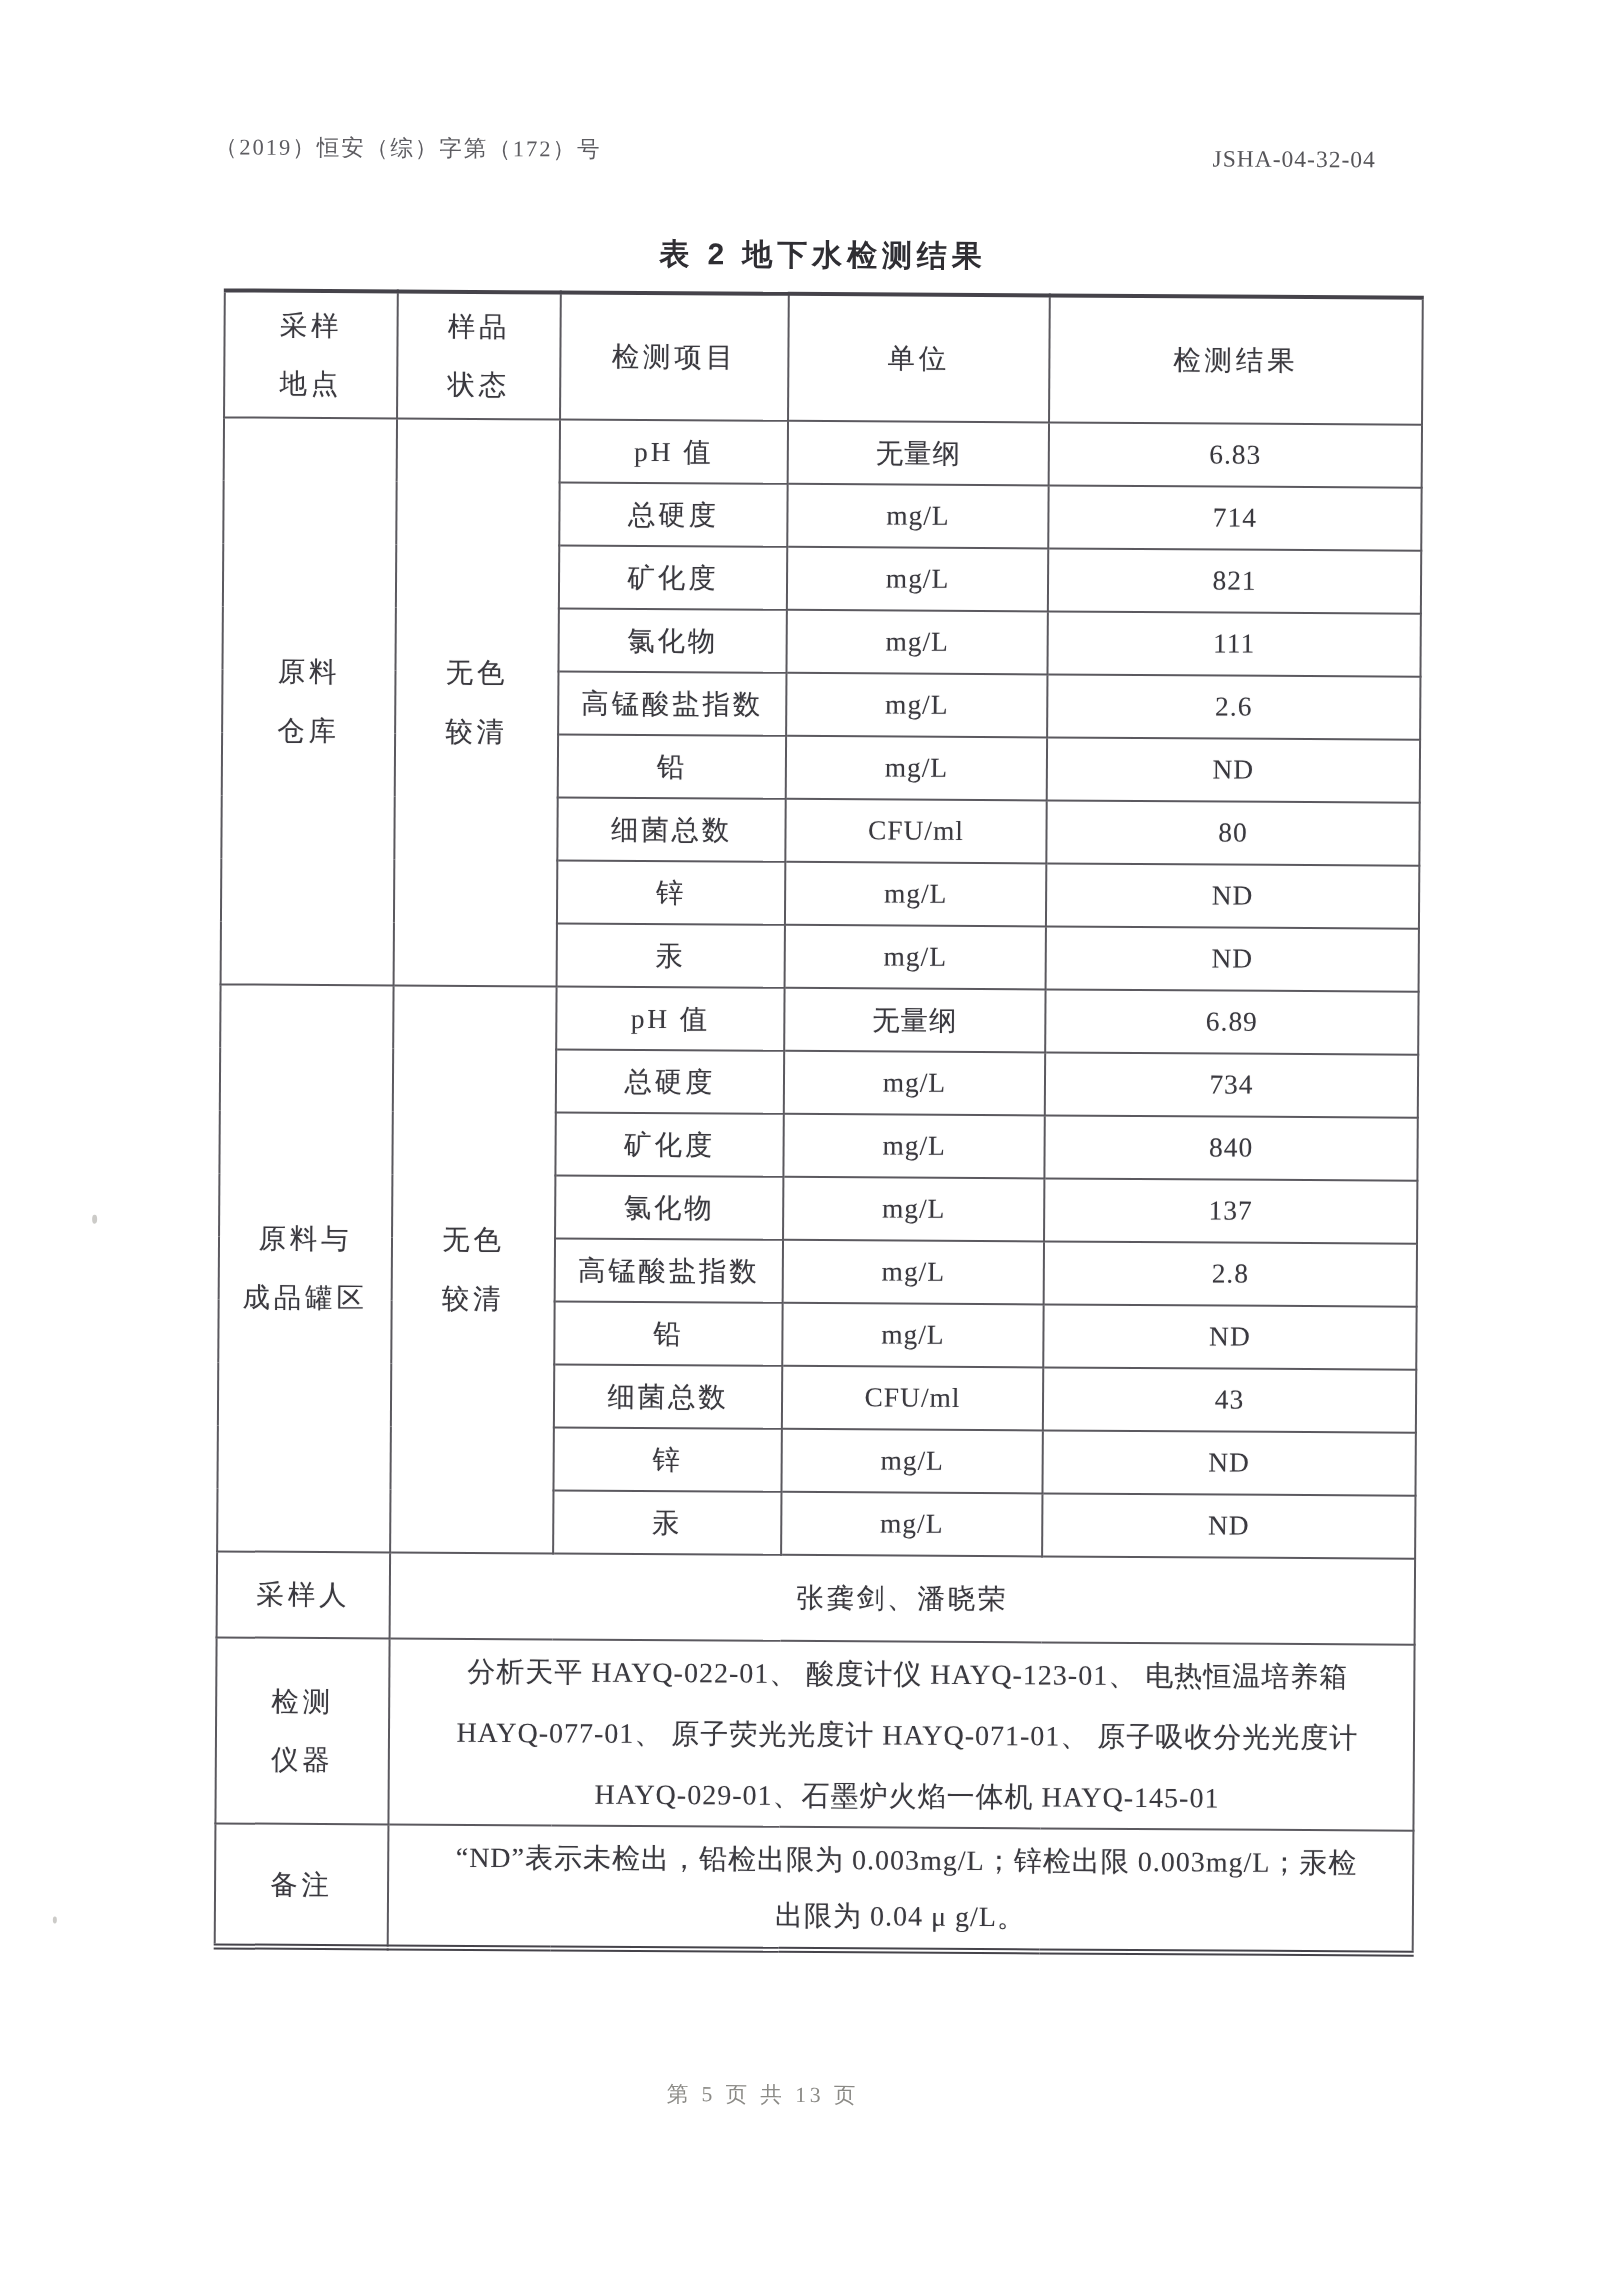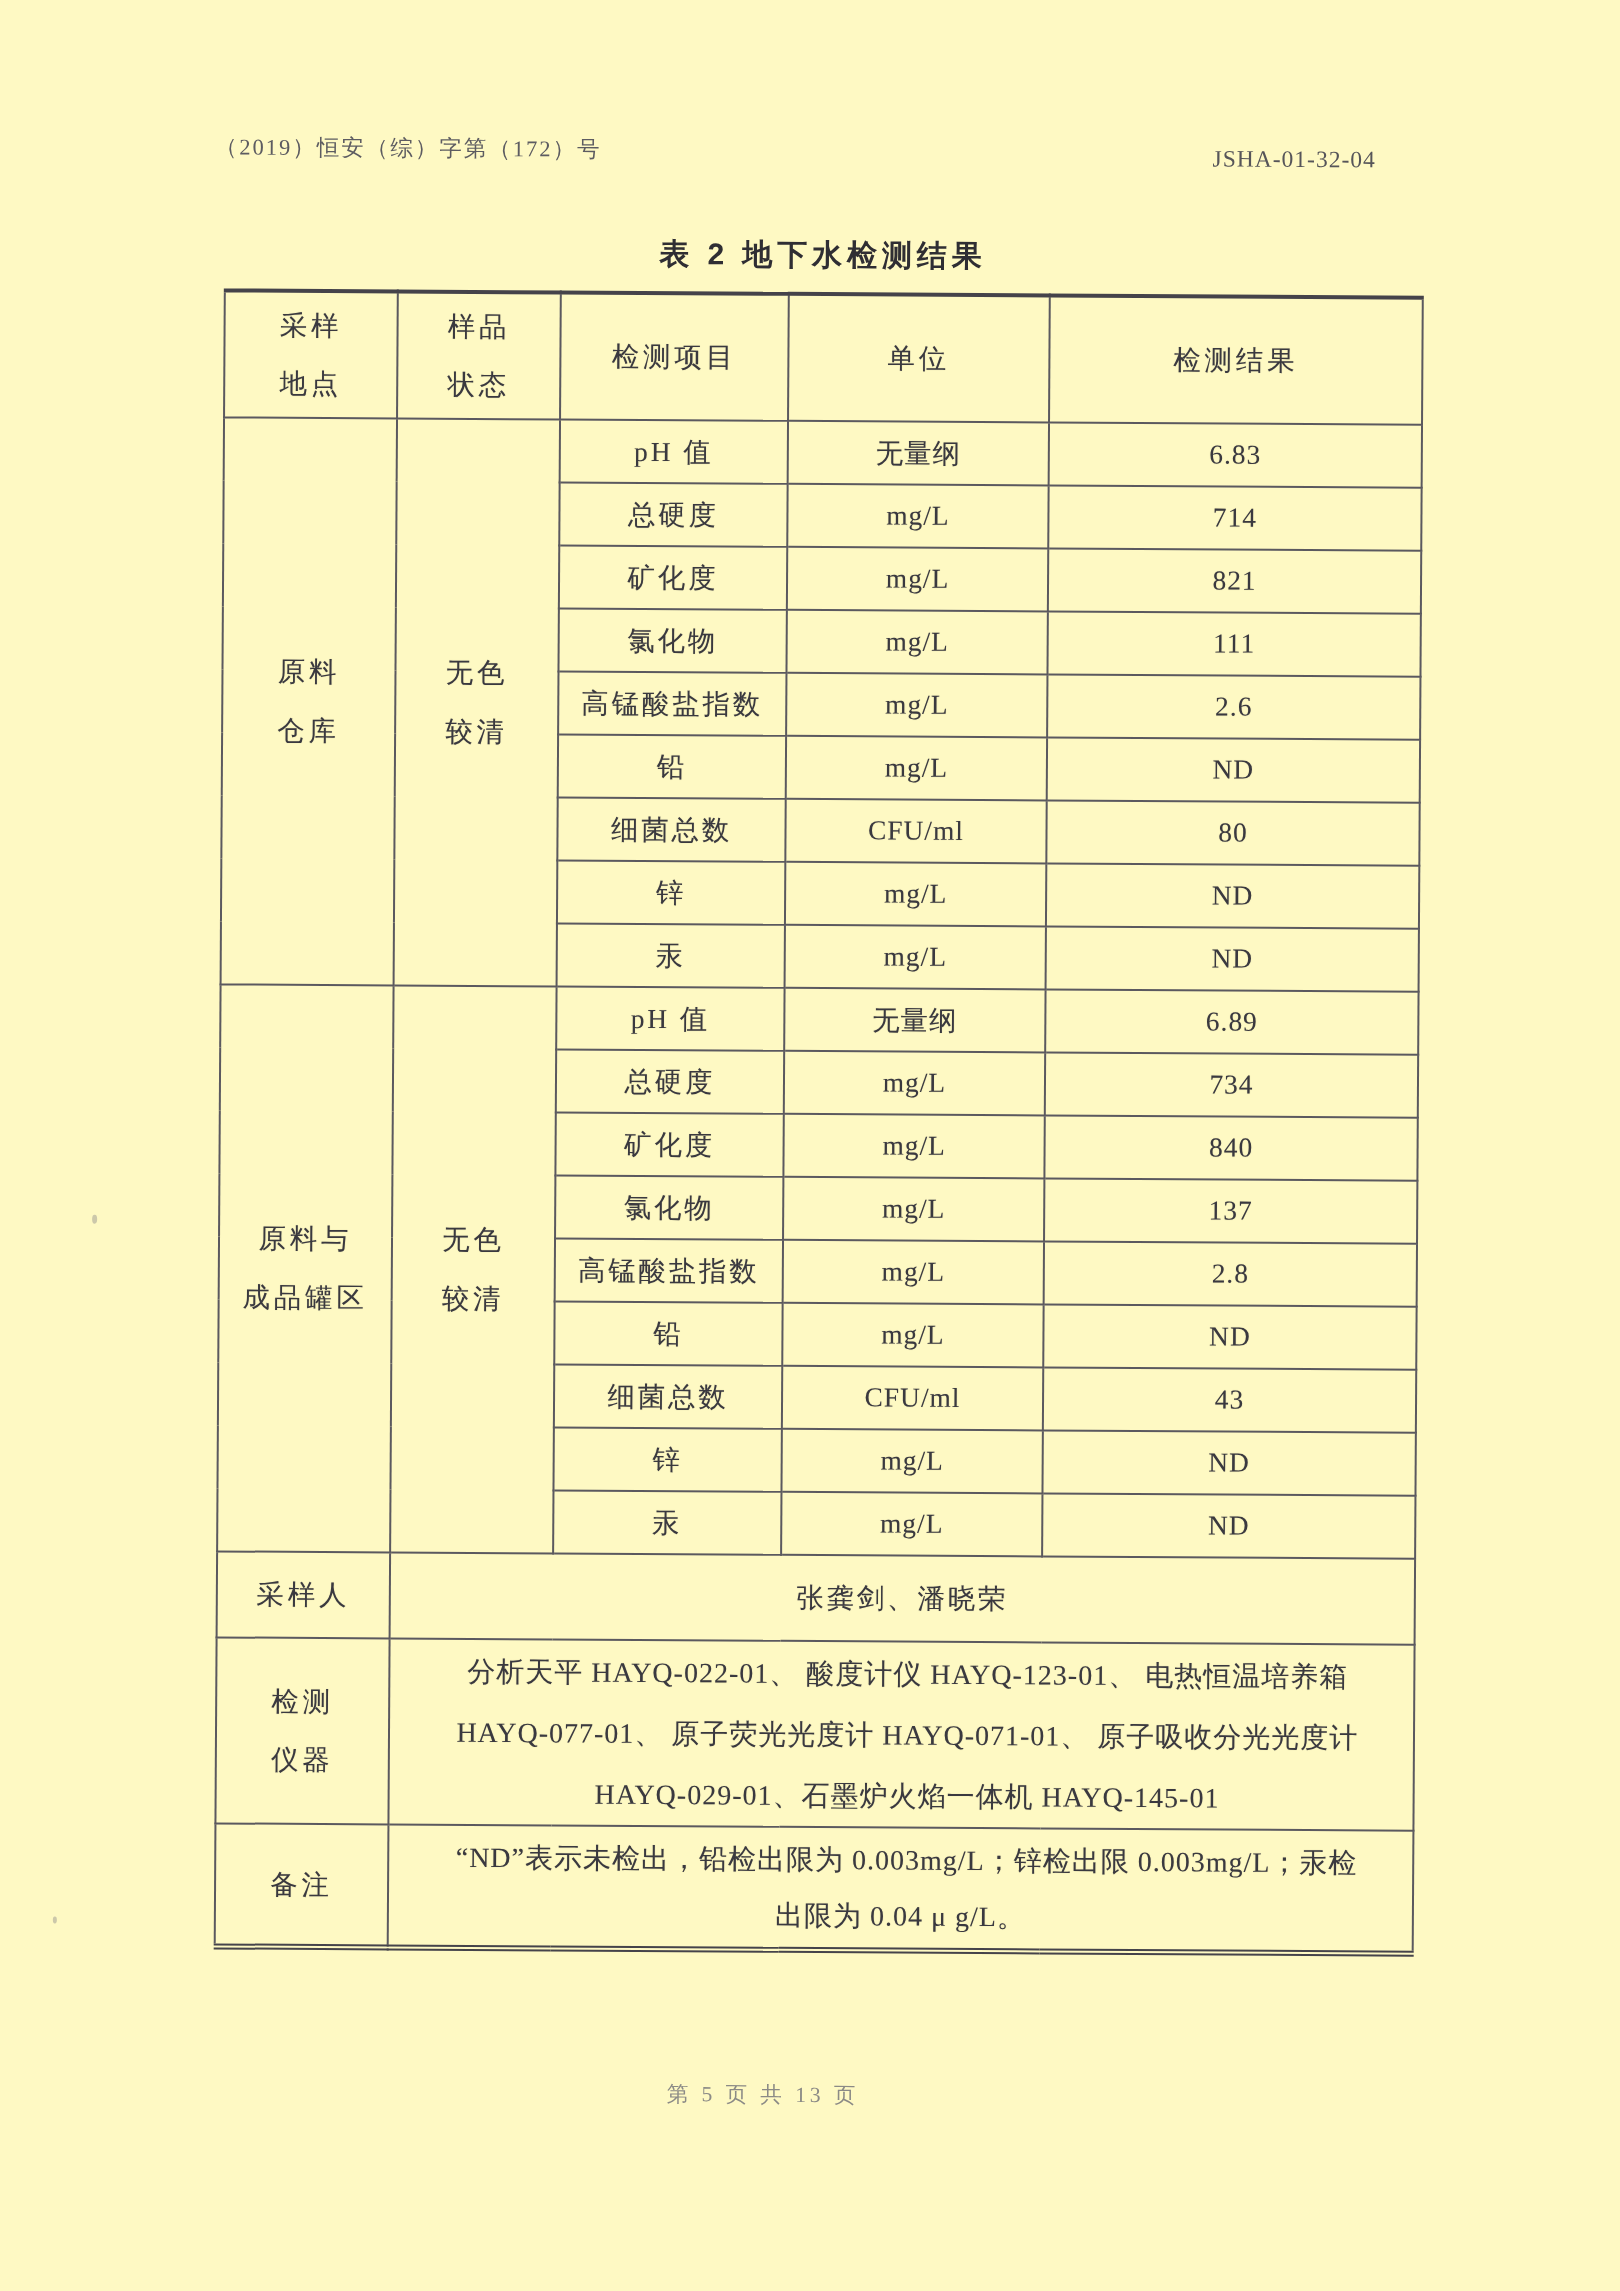--- a/index.html
+++ b/index.html
@@ -1,18 +1,18 @@
 <!DOCTYPE html>
 <html><head>
 <meta charset="utf-8">
 <style>
   html,body { margin:0; padding:0; background:#e8e8e6; }
   .page {
     position:relative; width:1620px; height:2292px; margin:0 auto;
-    background:#fef9c3; overflow:hidden;
+    background:#ffffff; overflow:hidden;
     font-family:"Liberation Serif","DejaVu Serif",serif;
     color:#39383e;
   }
   .tilt { position:absolute; inset:0; transform:rotate(0.35deg); transform-origin:50% 40%; }
 
   .doc-number {
     position:absolute; left:210px; top:135px;
     font-size:22.5px; letter-spacing:2px; color:#5d5c61;
   }
   .doc-code {
@@ -74,21 +74,21 @@
   
   .speck { position:absolute; background:#9a9892; border-radius:50%; opacity:.5; }
 </style>
 </head>
 <body>
 
 <div class="page">
   <div class="tilt">
 
     <div class="doc-number">（2019）恒安（综）字第（172）号</div>
-    <div class="doc-code">JSHA-01-32-04</div>
+    <div class="doc-code">JSHA-04-32-04</div>
 
     <div class="table-title">表 2  地下水检测结果</div>
 
     <table class="results">
       <colgroup>
         <col style="width:173px">
         <col style="width:163px">
         <col style="width:228px">
         <col style="width:261px">
         <col style="width:373px">

